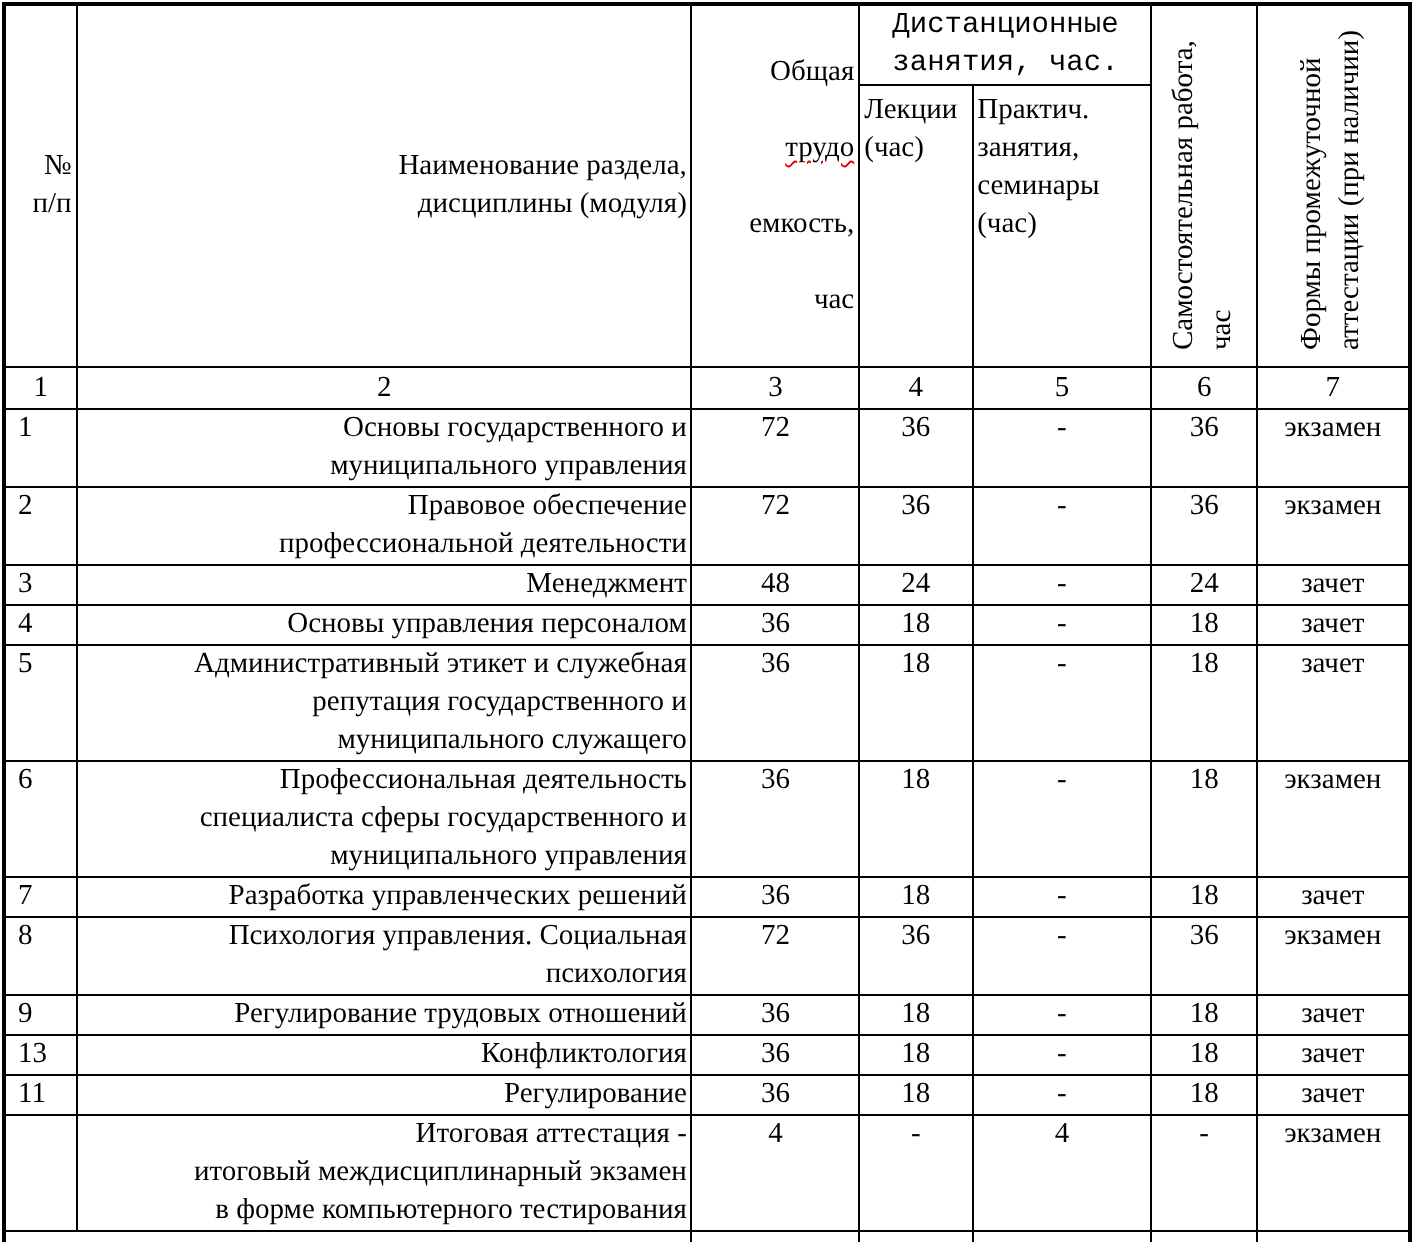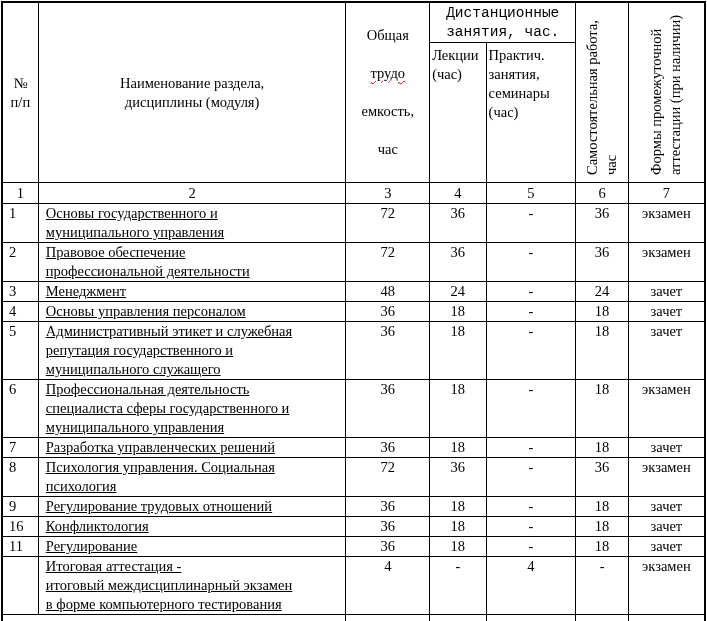--- a/index.html
+++ b/index.html
@@ -26,21 +26,21 @@
   td {
     border: 1px solid #000000;
     vertical-align: top;
     padding: 0 2px;
     overflow: hidden;
     word-wrap: break-word;
   }
   
   td.h-mid {
     vertical-align: middle;
-    text-align: center;
+    text-align: right;
     white-space: pre-line;
   }
   td.h-group {
     vertical-align: middle;
     text-align: center;
     white-space: pre-line;
     height: 38px;
     font-family: Liberation Mono, monospace;
   }
   td.h-top {
@@ -67,24 +67,23 @@
     text-align: center;
     line-height: 20px;
     padding: 0;
   }
   
   td.c-num {
     text-align: left;
     padding-left: 6px;
   }
   td.c-name {
-    text-align: left;
+    text-align: right;
     padding-left: 7px;
     white-space: pre-line;
-    text-decoration: underline;
   }
   td.c-val {
     text-align: center;
   }
   td.c-label {
     text-align: left;
     padding-left: 5px;
   }
   tr.total-row td {
     height: 22px;
@@ -249,21 +248,21 @@
     <td class="c-num">9</td>
     <td class="c-name">Регулирование трудовых отношений</td>
     <td class="c-val">36</td>
     <td class="c-val">18</td>
     <td class="c-val">-</td>
     <td class="c-val">18</td>
     <td class="c-val">зачет</td>
   </tr>
 
   <tr>
-    <td class="c-num">16</td>
+    <td class="c-num">13</td>
     <td class="c-name">Конфликтология</td>
     <td class="c-val">36</td>
     <td class="c-val">18</td>
     <td class="c-val">-</td>
     <td class="c-val">18</td>
     <td class="c-val">зачет</td>
   </tr>
 
   <tr>
     <td class="c-num">11</td>

